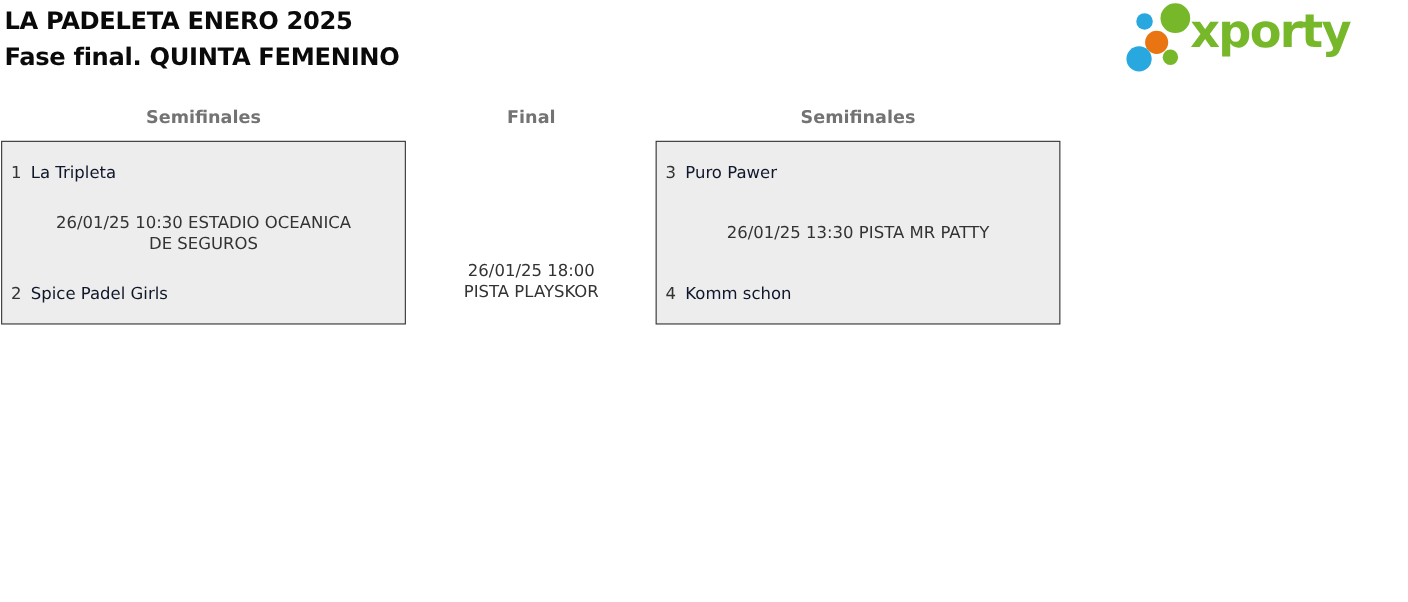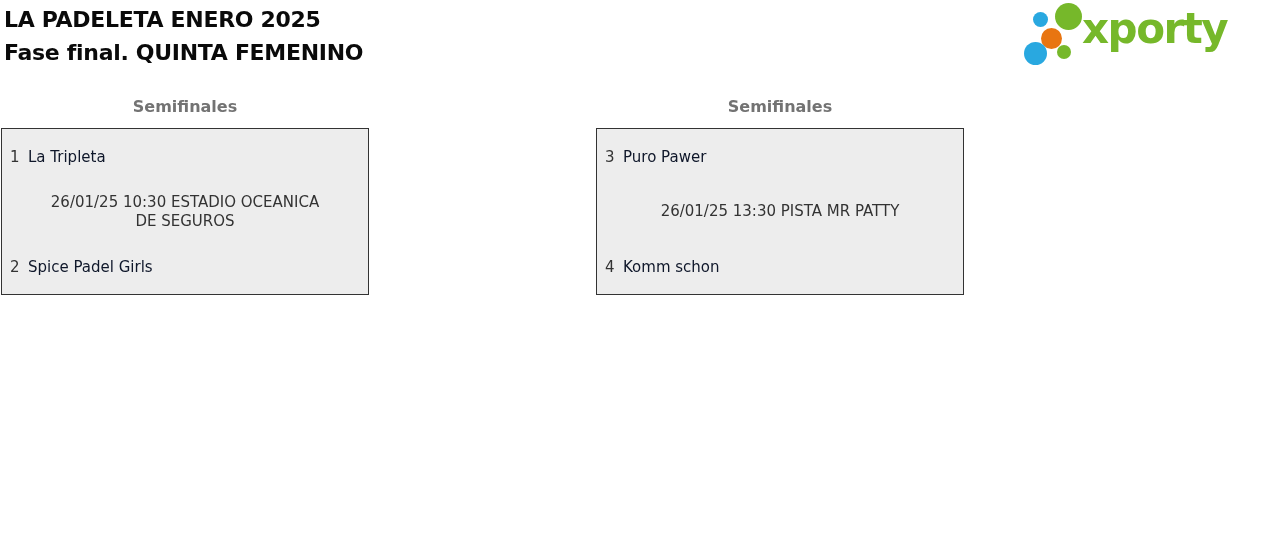--- a/index.html
+++ b/index.html
@@ -136,34 +136,36 @@
   <div class="logo">
     <span class="dot d1"></span>
     <span class="dot d2"></span>
     <span class="dot d3"></span>
     <span class="dot d4"></span>
     <span class="dot d5"></span>
     <span class="wordmark">xporty</span>
   </div>
 
   <div class="round-header rh1">Semifinales</div>
+  <div class="round-header rh2">Final</div>
   <div class="round-header rh3">Semifinales</div>
 
   <div class="match-box box1">
     <div class="team team-top">
       <span class="seed">1</span>
       <span class="tname">La Tripleta</span>
     </div>
     <div class="box-schedule">26/01/25 10:30 ESTADIO OCEANICA DE SEGUROS</div>
     <div class="team team-bottom">
       <span class="seed">2</span>
       <span class="tname">Spice Padel Girls</span>
     </div>
   </div>
 
+  <div class="final-schedule">26/01/25 18:00 PISTA PLAYSKOR</div>
 
   <div class="match-box box2">
     <div class="team team-top">
       <span class="seed">3</span>
       <span class="tname">Puro Pawer</span>
     </div>
     <div class="box-schedule">26/01/25 13:30 PISTA MR PATTY</div>
     <div class="team team-bottom">
       <span class="seed">4</span>
       <span class="tname">Komm schon</span>

